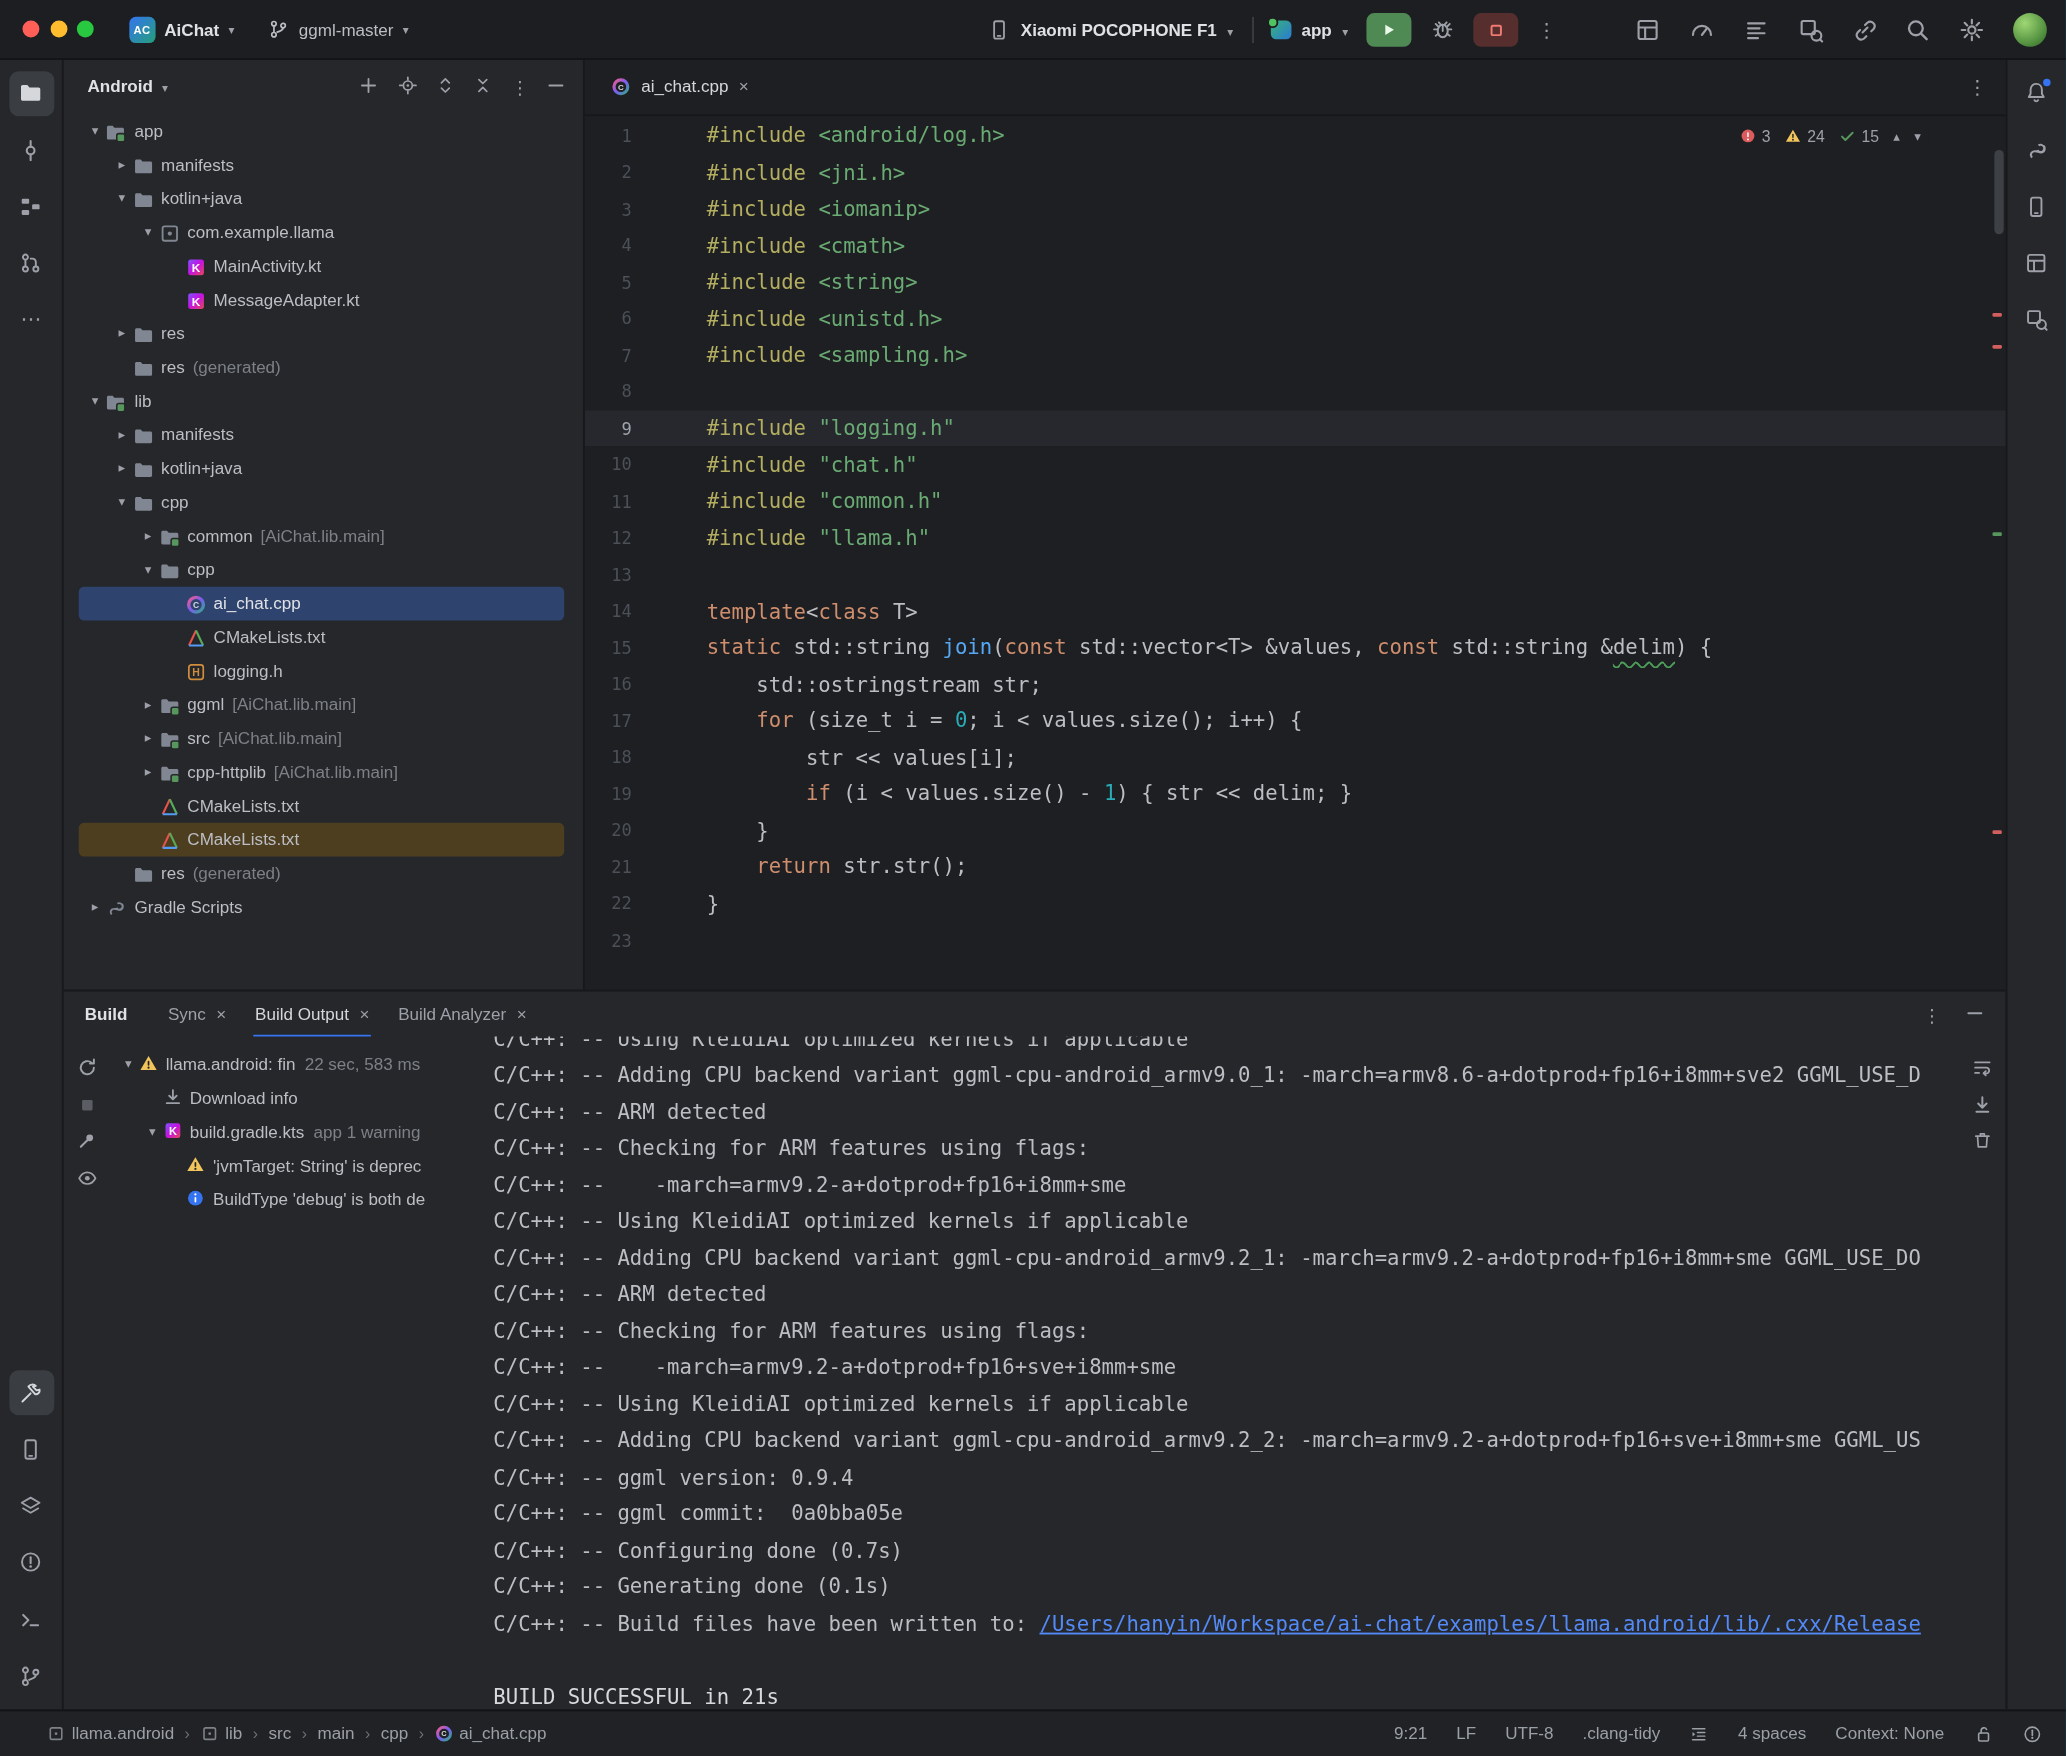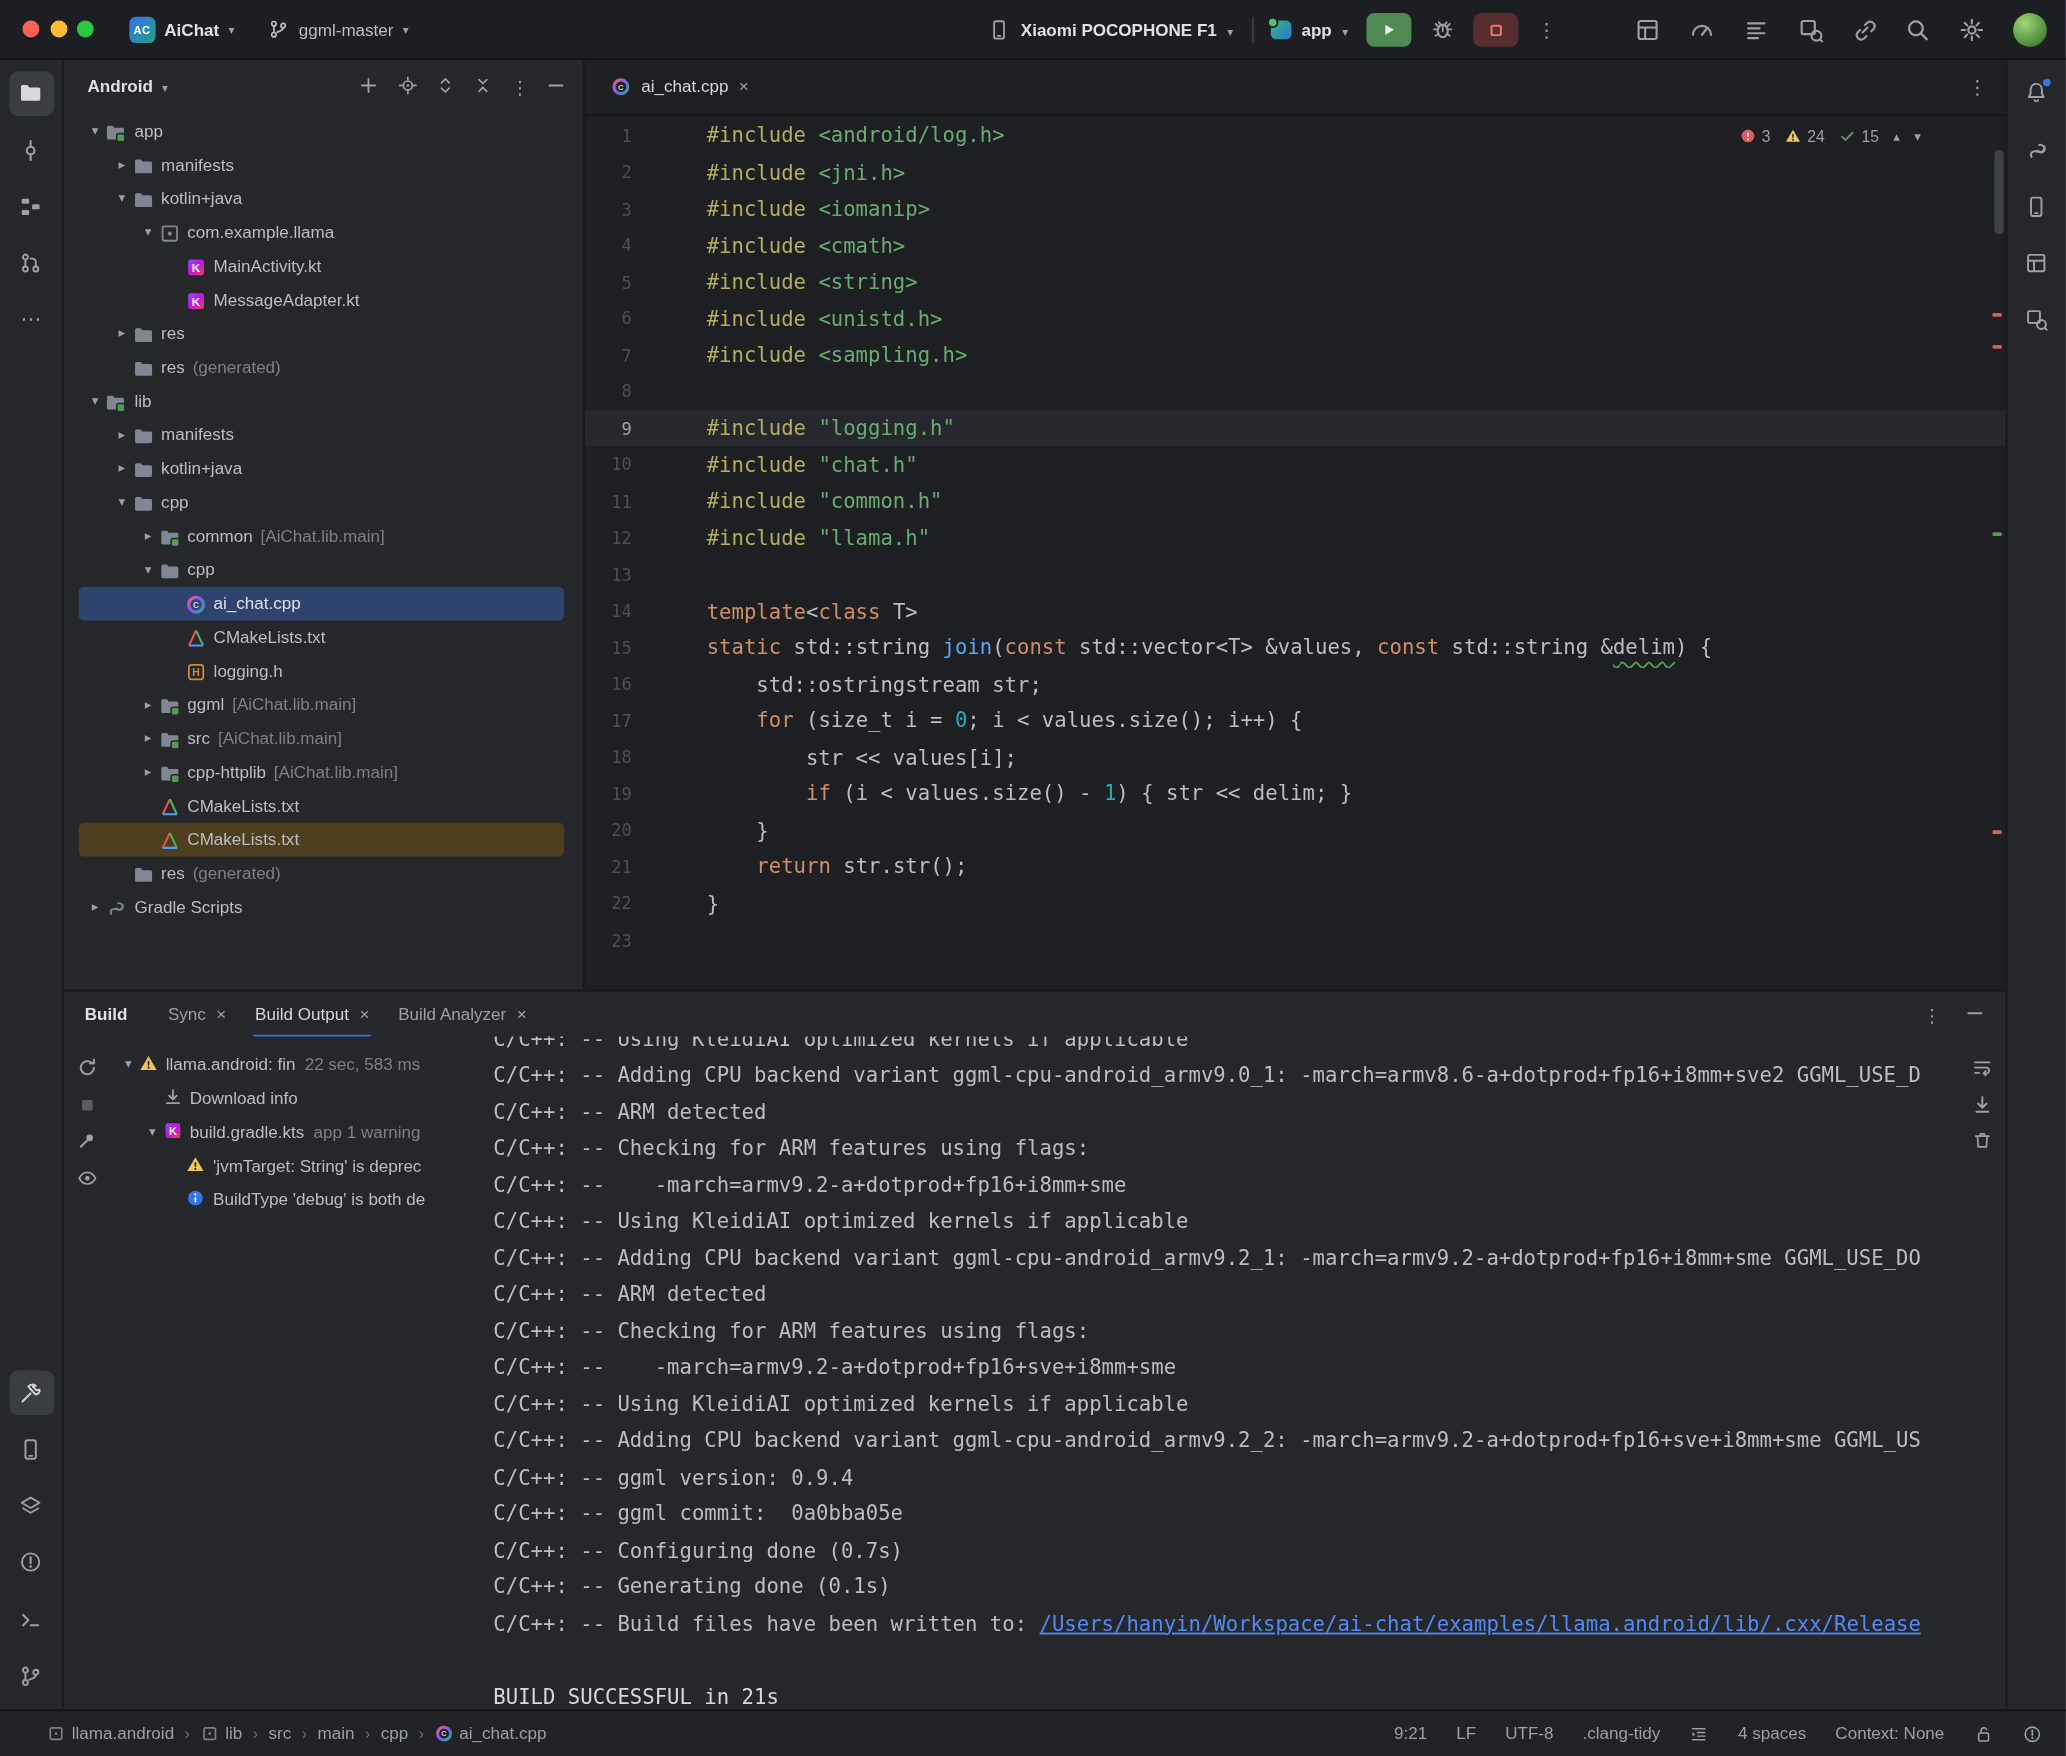--- a/index.html
+++ b/index.html
@@ -1,17 +1,17 @@
 <!DOCTYPE html>
 <html style="font-size:11.2px"><head>
 <meta charset="utf-8">
 <style>
   *{box-sizing:border-box;margin:0;padding:0}
   html,body{background:#0e0f10}
-  #stage{width:2066px;height:1757px;overflow:hidden;background:#f0abfc}
+  #stage{width:2066px;height:1757px;overflow:hidden;background:#0369a1}
   #scale{width:1102px;height:937px;transform:scale(1.8744);transform-origin:0 0;
     font-family:"Liberation Sans",sans-serif;font-size:9.1px;color:#bcbec4;
     display:flex;flex-direction:column;user-select:none;background:#1e1f22}
   .icn{display:inline-flex;align-items:center;justify-content:center;flex:0 0 auto}
   .icn svg{width:100%;height:100%;display:block}
   .glyph{display:inline-flex;align-items:center;justify-content:center;color:#9da0a8}
 
   
   #titlebar{height:32px;flex:0 0 32px;display:flex;align-items:center;background:#1d1e21;
     border-bottom:0.7px solid #141517;padding-left:12px;position:relative}

